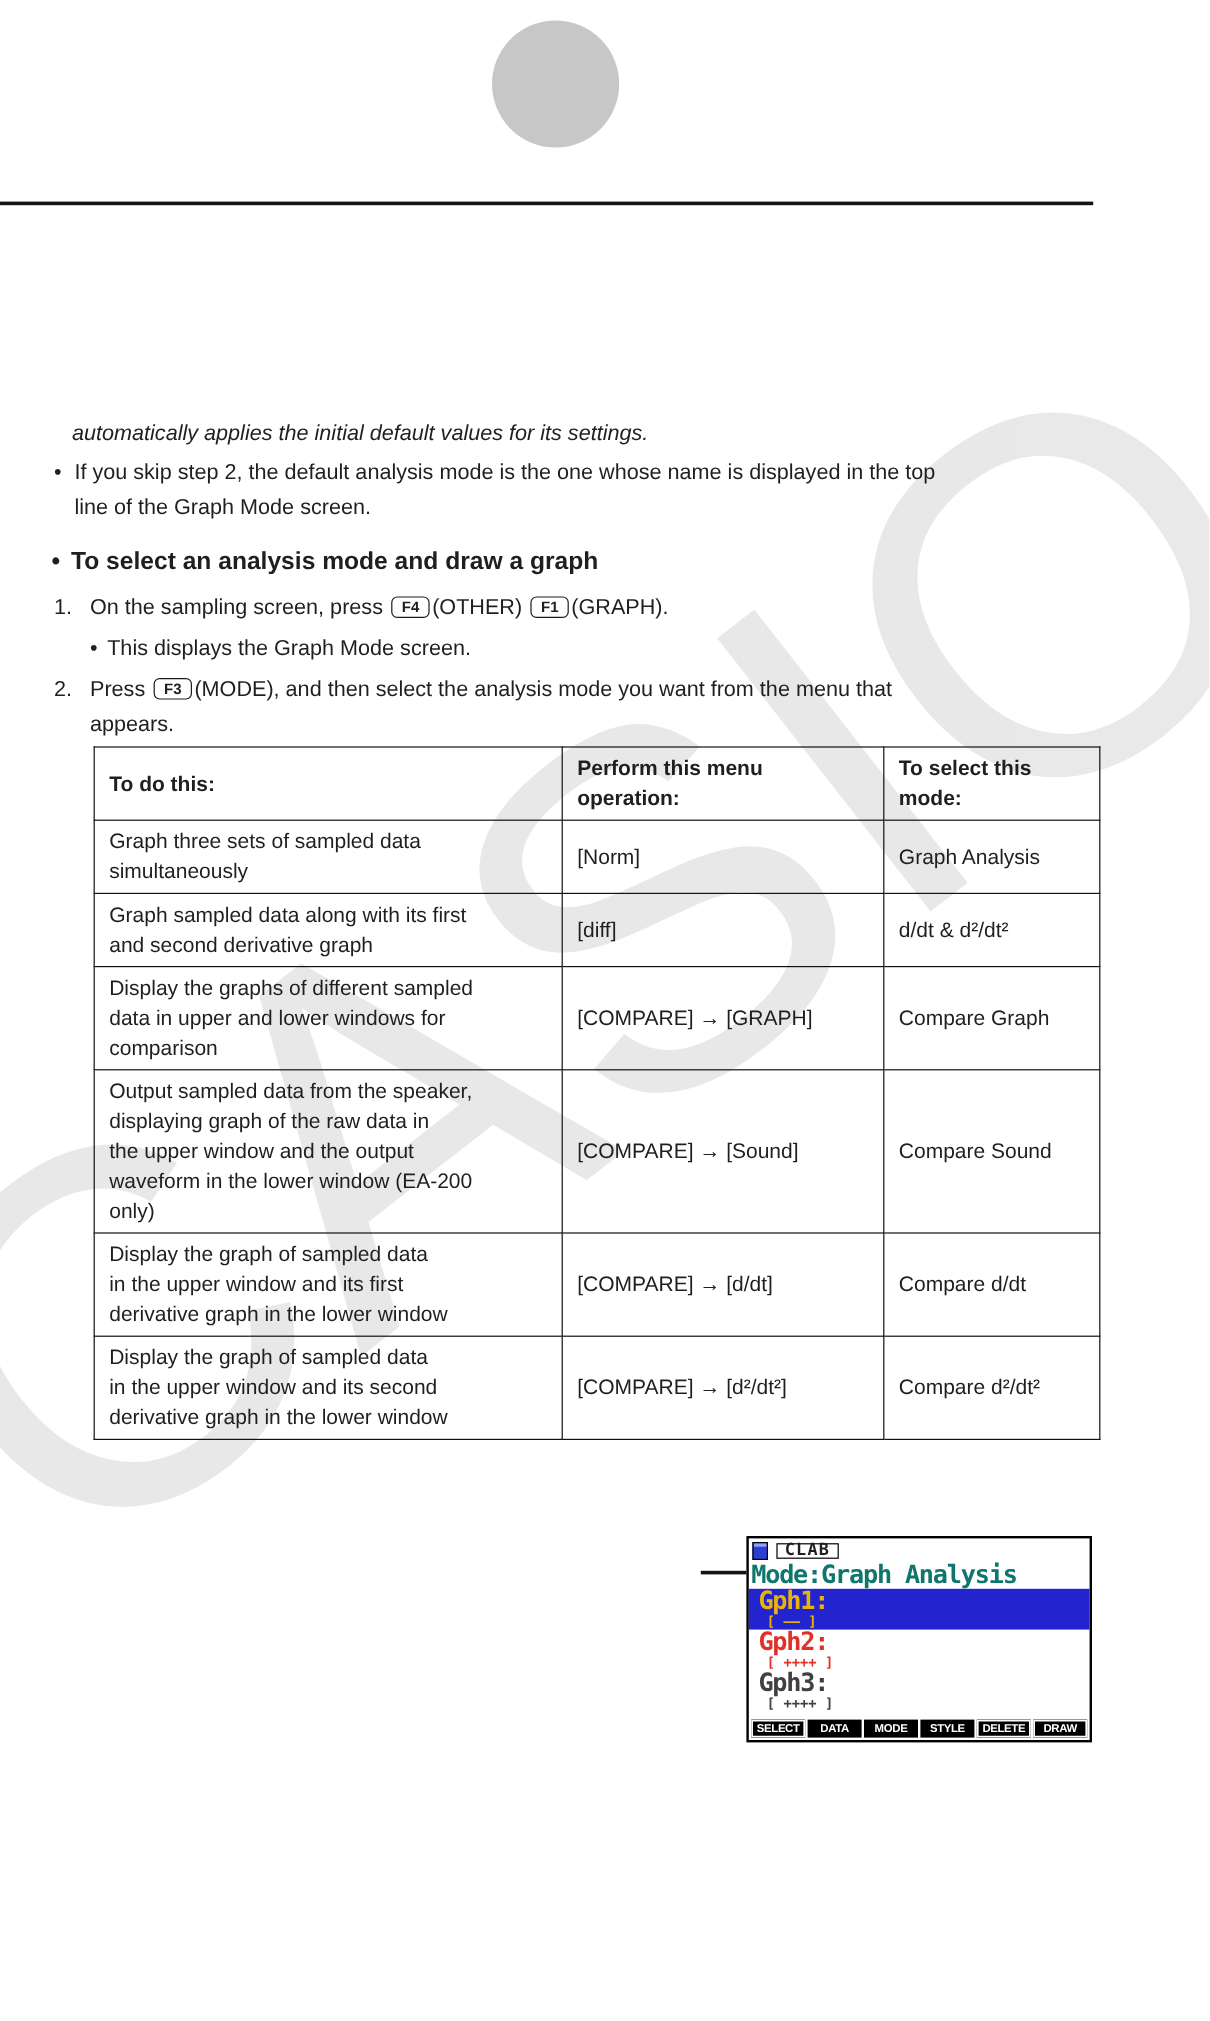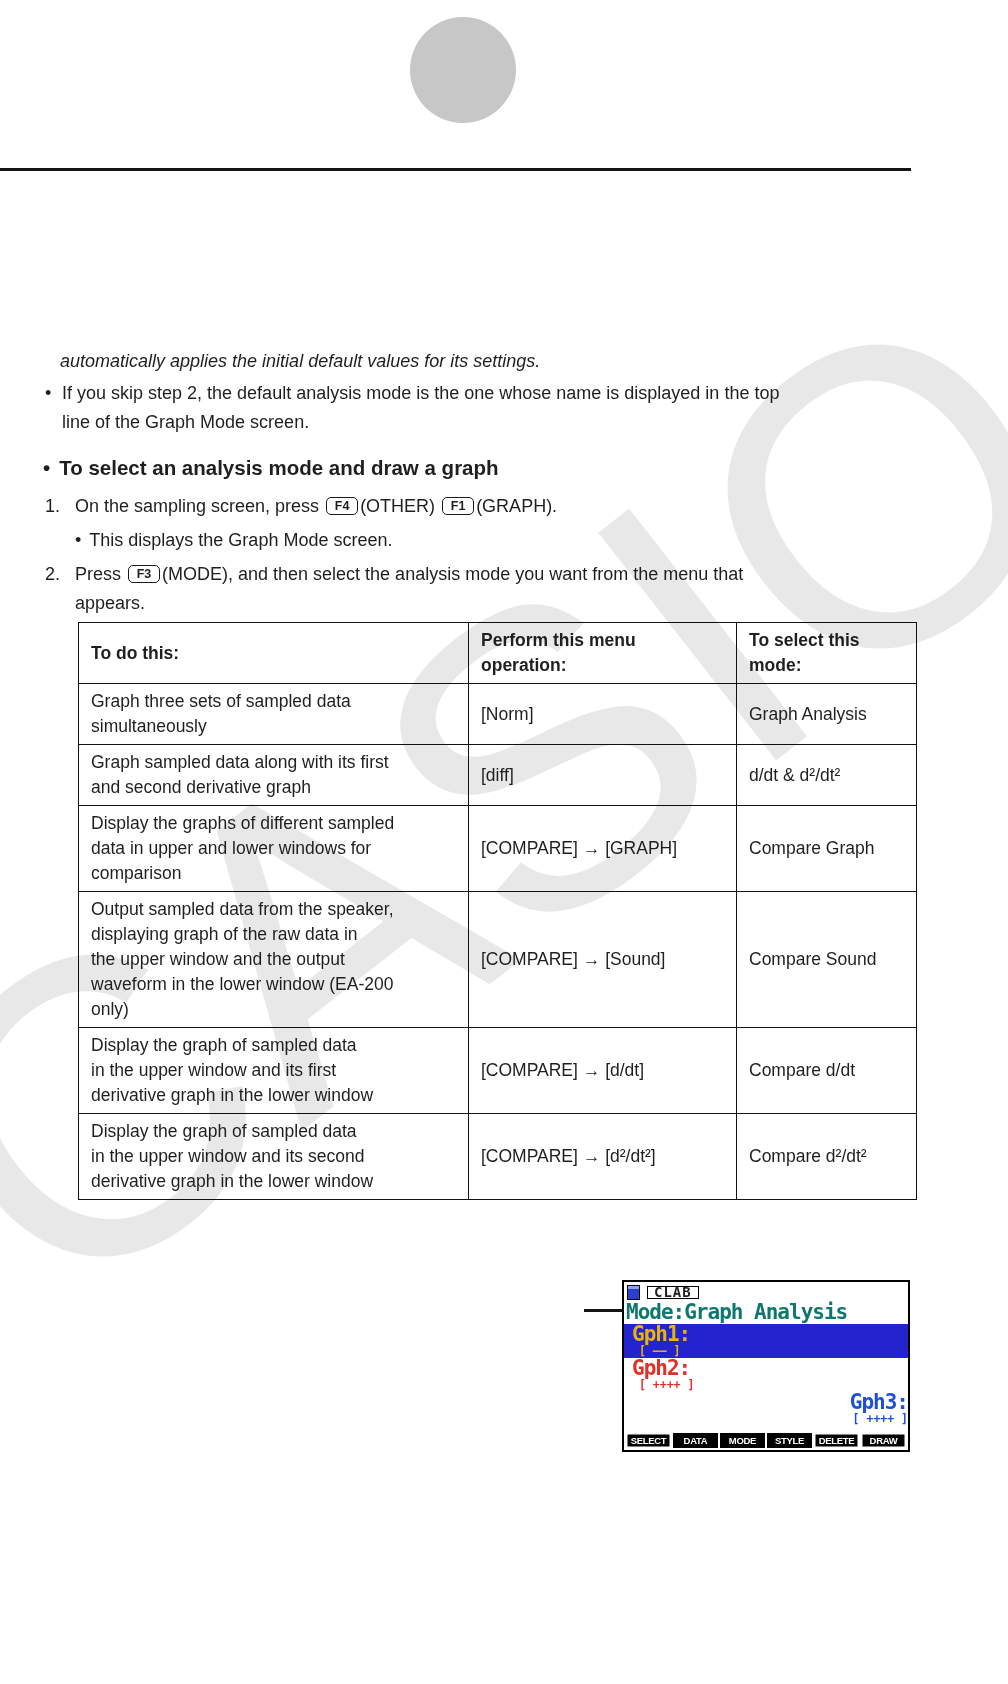--- a/index.html
+++ b/index.html
@@ -53,21 +53,21 @@
     border:2px solid #000; background:#fff; font-family:"DejaVu Sans Mono", monospace;
   }
   .calc-status{height:19px; display:flex; align-items:center; gap:7px; padding:2px 3px 0 3px; box-sizing:border-box;}
   .status-icon{display:inline-block; width:11px; height:13px; background:#2a3fd0; border:1px solid #000; box-shadow:inset 0 3px 0 #8fa0ff;}
   .status-badge{display:inline-block; border:1.5px solid #000; font-size:14px; font-weight:bold; line-height:11px; padding:0 6px; letter-spacing:1px; font-family:"DejaVu Sans Mono", monospace;}
   .calc-title{font-size:21px; font-weight:bold; line-height:23px; letter-spacing:-1px; padding-left:2px; white-space:nowrap; color:#0f766e;}
   .calc-item .lbl{font-size:21px; font-weight:bold; line-height:21px; letter-spacing:-1px; padding-left:8px;}
   .calc-item .sty{font-size:11.5px; font-weight:bold; line-height:13px; padding-left:15px;}
   .calc-item.sel{background:#2424cf; color:#eab308;}
   .calc-item.g2{color:#e03028;}
-  .calc-item.g3{color:#1d4ed8;text-align:right;}
+  .calc-item.g3{color:#404040;}
   .calc-fkeys{position:absolute; left:2px; right:2px; bottom:2px; display:flex; gap:2px;}
   .fkey{flex:1; background:#000; color:#fff; font-size:9.5px; font-weight:bold; text-align:center; height:15px; line-height:15px; letter-spacing:-0.3px; font-family:"Liberation Sans", sans-serif; overflow:hidden;}
   .fkey.outlined{box-shadow:inset 0 0 0 1.5px #fff, inset 0 0 0 2.5px #000;}
 </style>
 </head>
 <body>
 
 <div class="page">
 
   <div class="watermark">CASIO</div>

